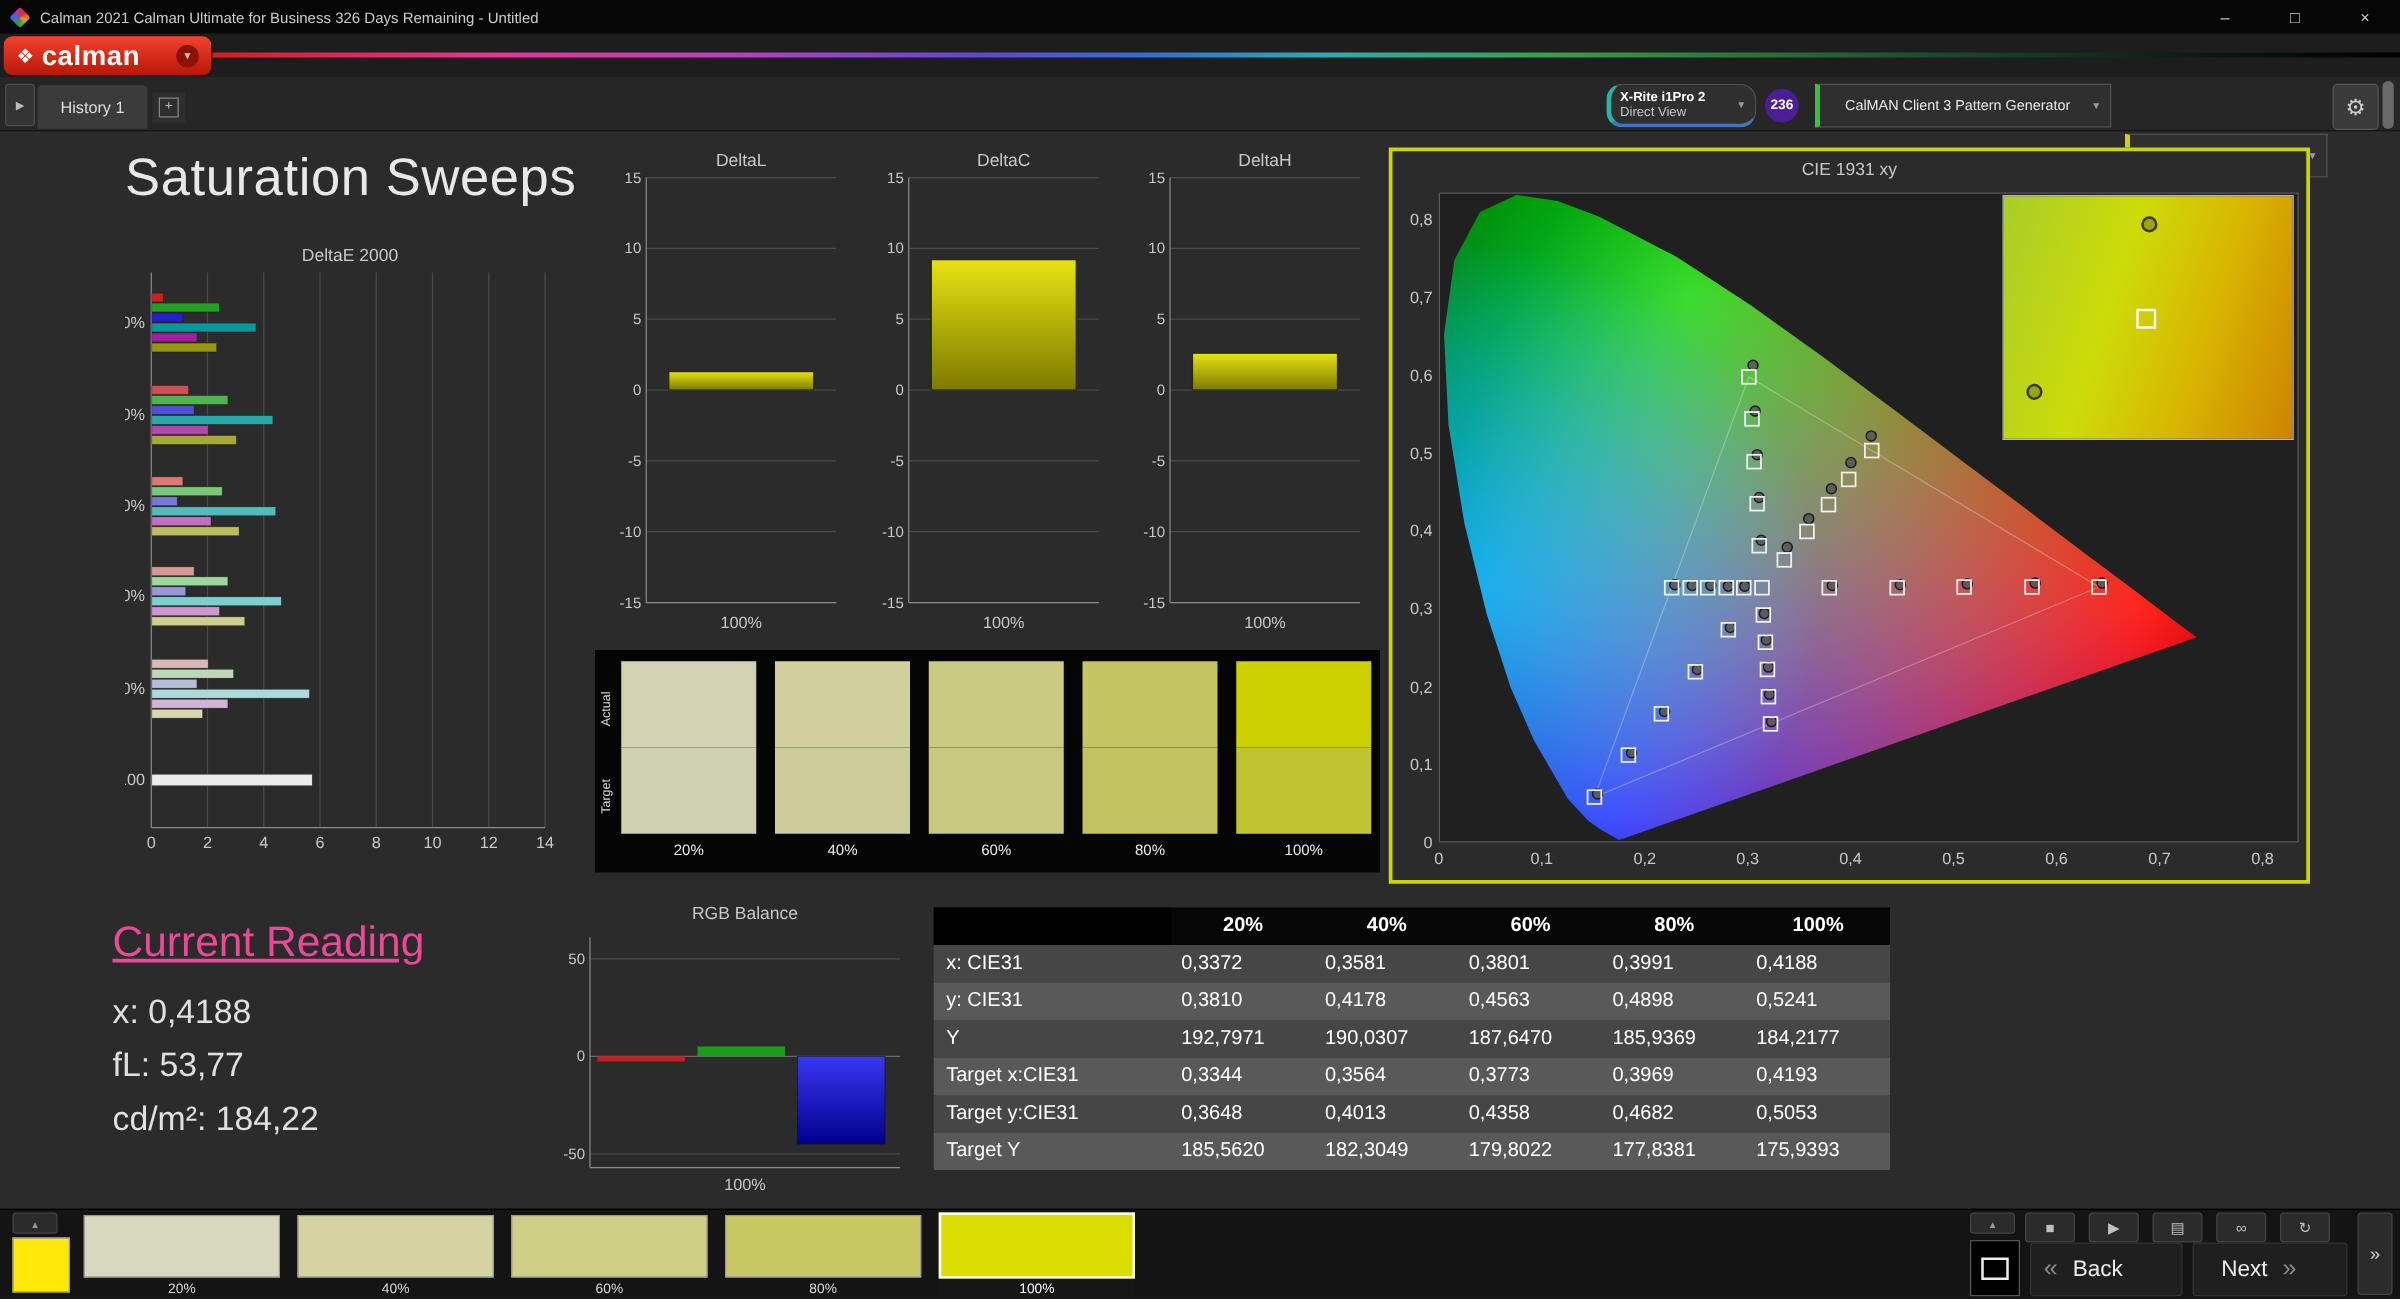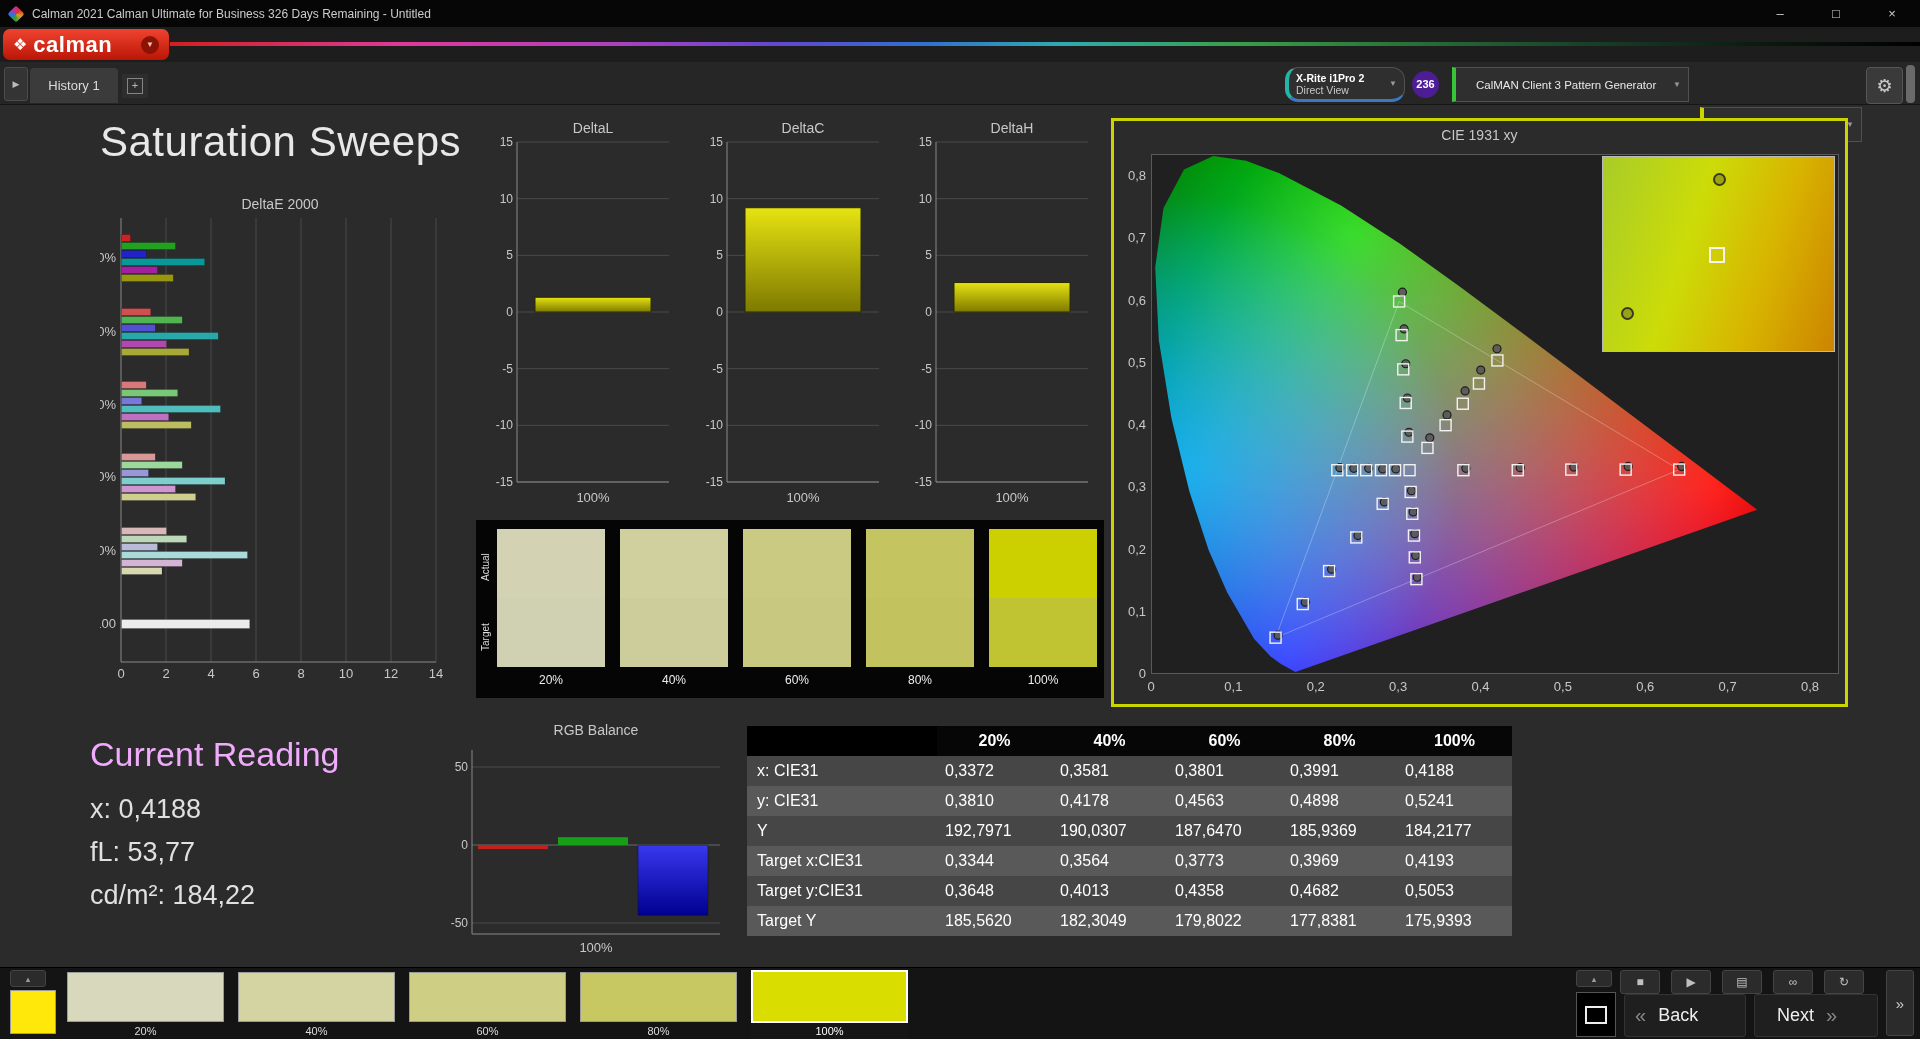--- a/index.html
+++ b/index.html
@@ -77,21 +77,21 @@
   .cie-plot{position:absolute;left:37px;top:33px;width:688px;height:520px;background:#202020;border:1px solid #5a5a5a;box-sizing:border-box;}
   .cie-ylab{position:absolute;left:6px;width:26px;text-align:right;font-size:13px;color:#c8c8c8;}
   .cie-xlab{position:absolute;top:558px;width:28px;text-align:center;font-size:13px;color:#c8c8c8;}
   .cie-inset{position:absolute;left:488px;top:35px;width:233px;height:196px;border:1px solid #b9b9b9;box-sizing:border-box;
     background:linear-gradient(108deg,#a8cc28 0%,#ccdc08 38%,#d8b400 68%,#cc8400 100%);}
   .inset-circle{position:absolute;width:9px;height:9px;border-radius:50%;border:2px solid #3a3a20;background:rgba(70,70,30,.35);}
   .inset-square{position:absolute;width:12px;height:12px;border:2px solid #f5f5f5;}
 
   
   .reading{position:absolute;left:90px;top:735px;}
-  .reading-title{font-size:34px;color:#f0abfc;margin-bottom:14px;}
+  .reading-title{font-size:34px;color:#ec4899;margin-bottom:14px;text-decoration:underline;}
   .reading-line{font-size:27px;color:#e0e0e0;line-height:43px;}
 
   
   .rgb-box{position:absolute;left:440px;top:722px;width:290px;height:245px;}
   .rgb-box .chart-title{left:32px;top:0;width:248px;}
   .rgb-box .xlabel{left:32px;top:218px;width:248px;}
 
   
   .cie-table{position:absolute;left:747px;top:726px;width:765px;font-size:16px;color:#fff;}
   .tr{display:grid;grid-template-columns:190px repeat(5,115px);height:30px;line-height:30px;}

